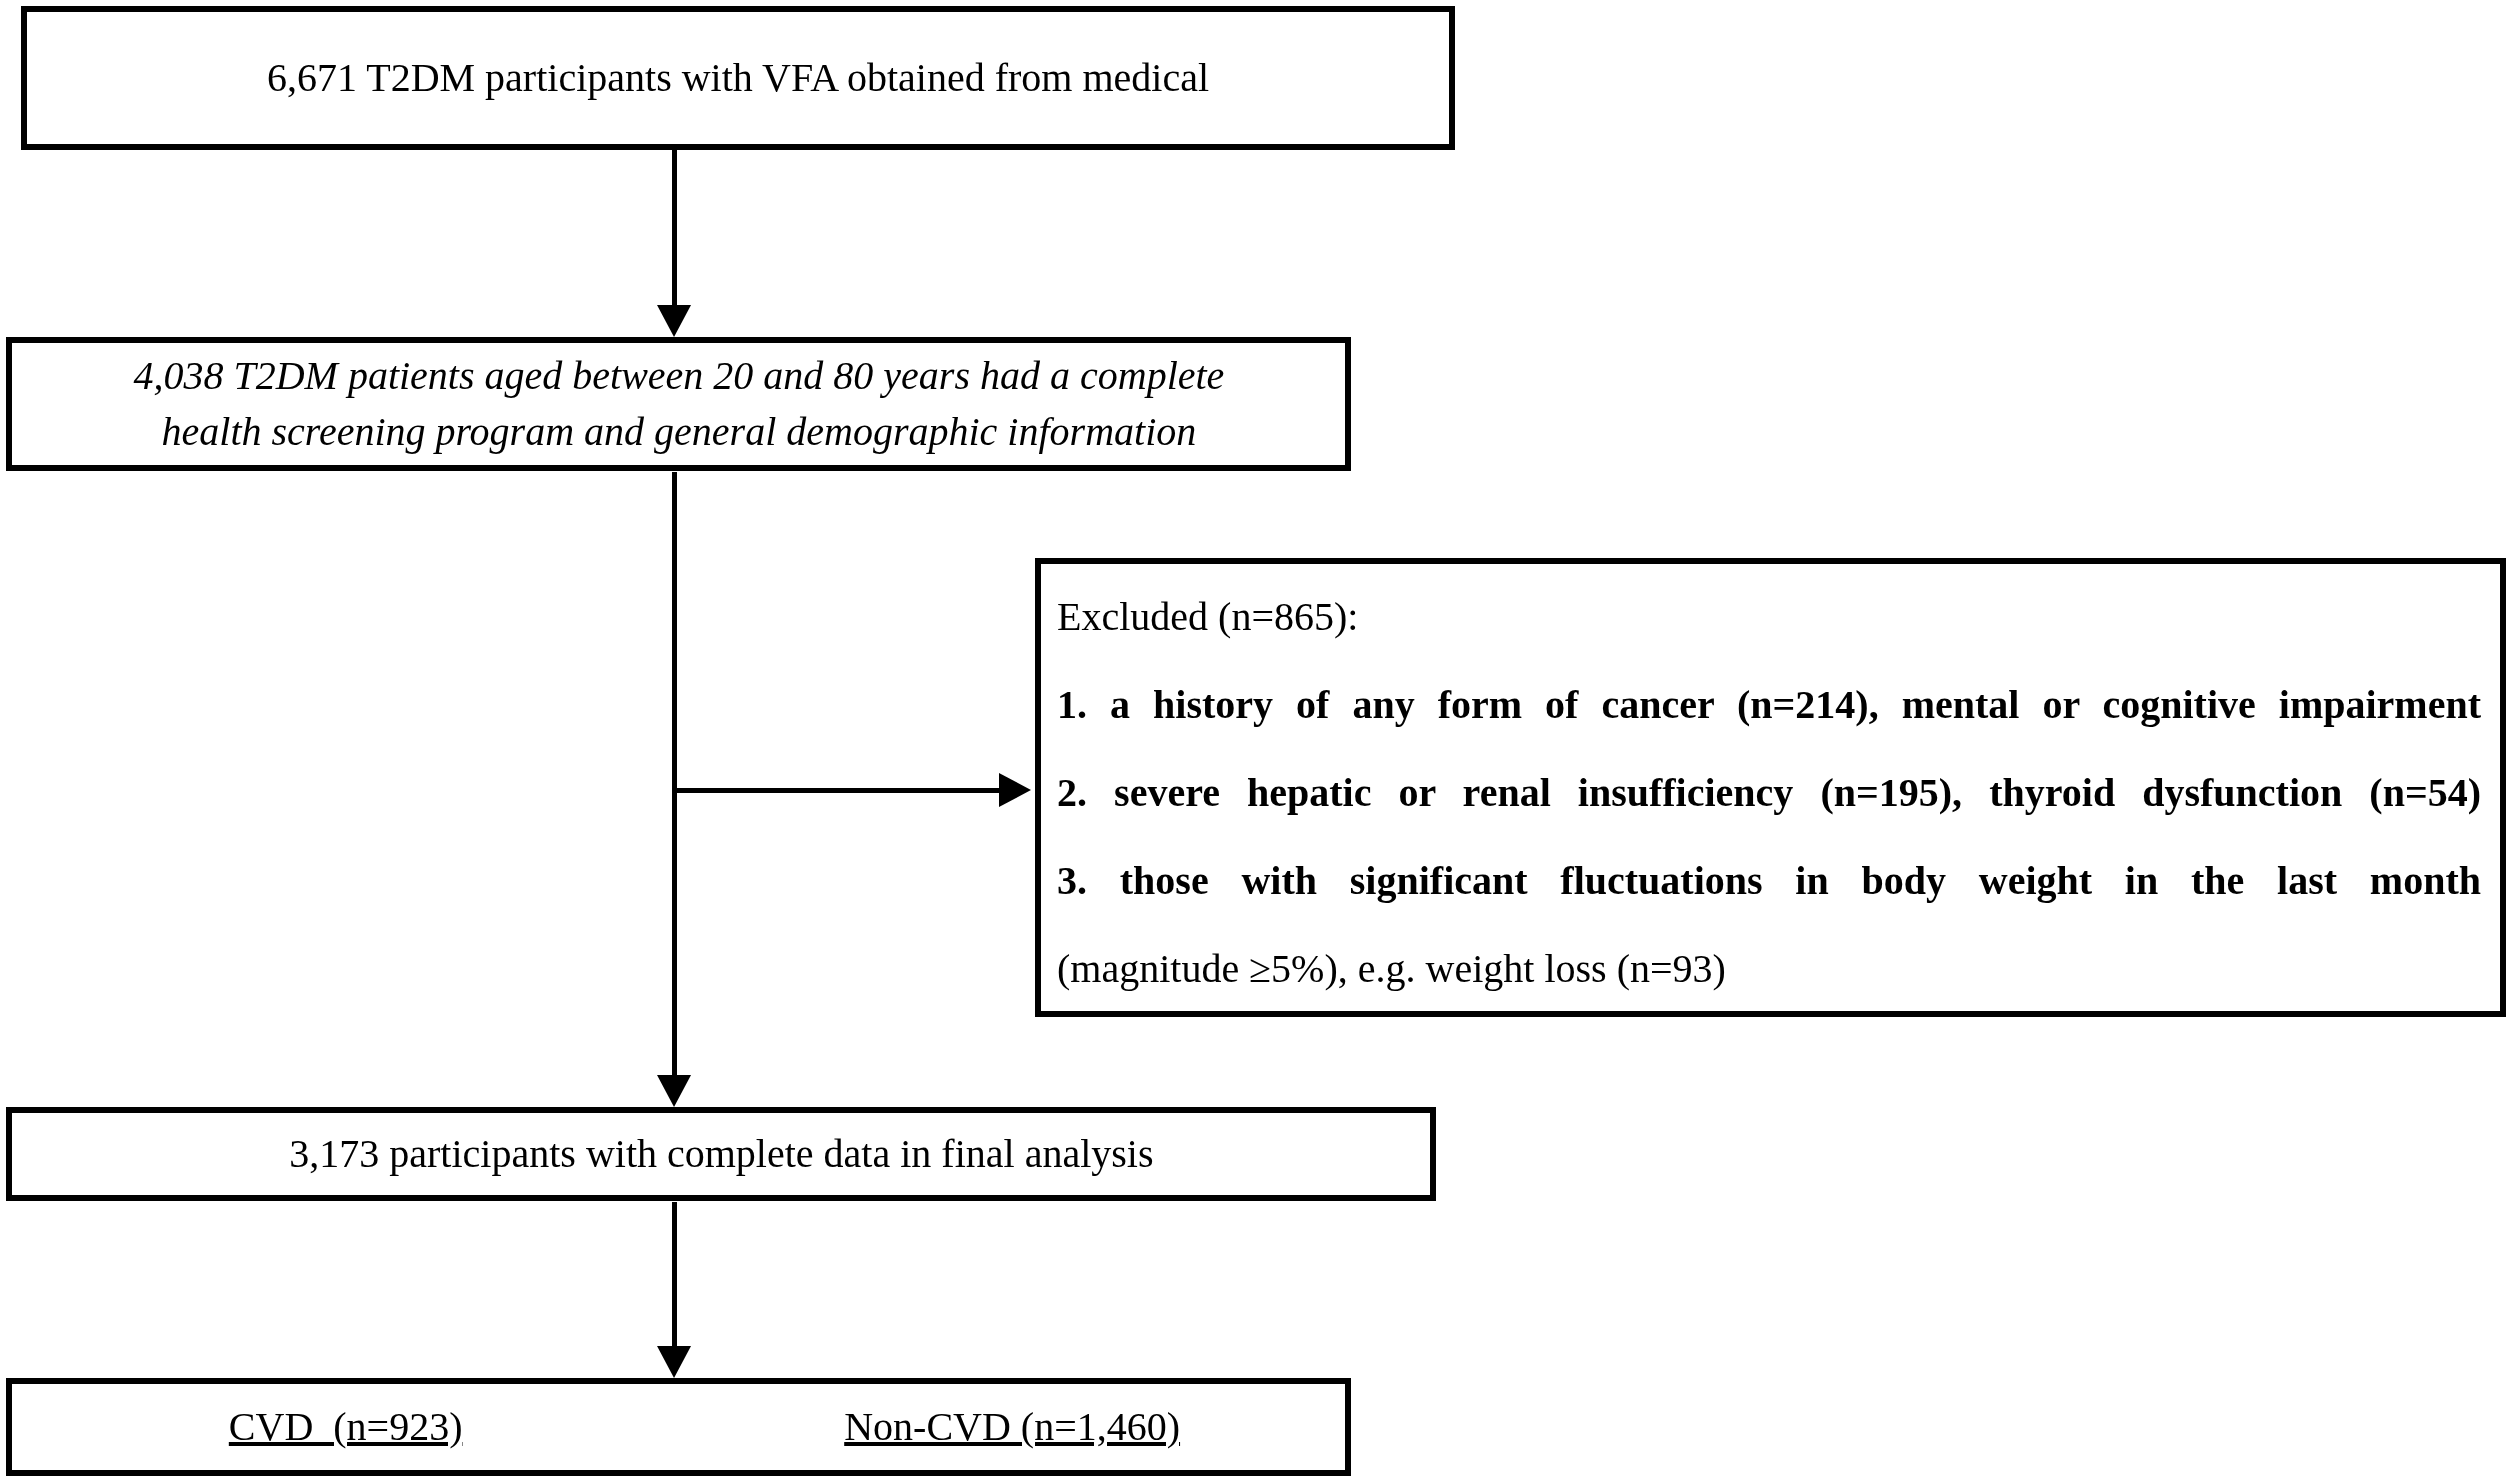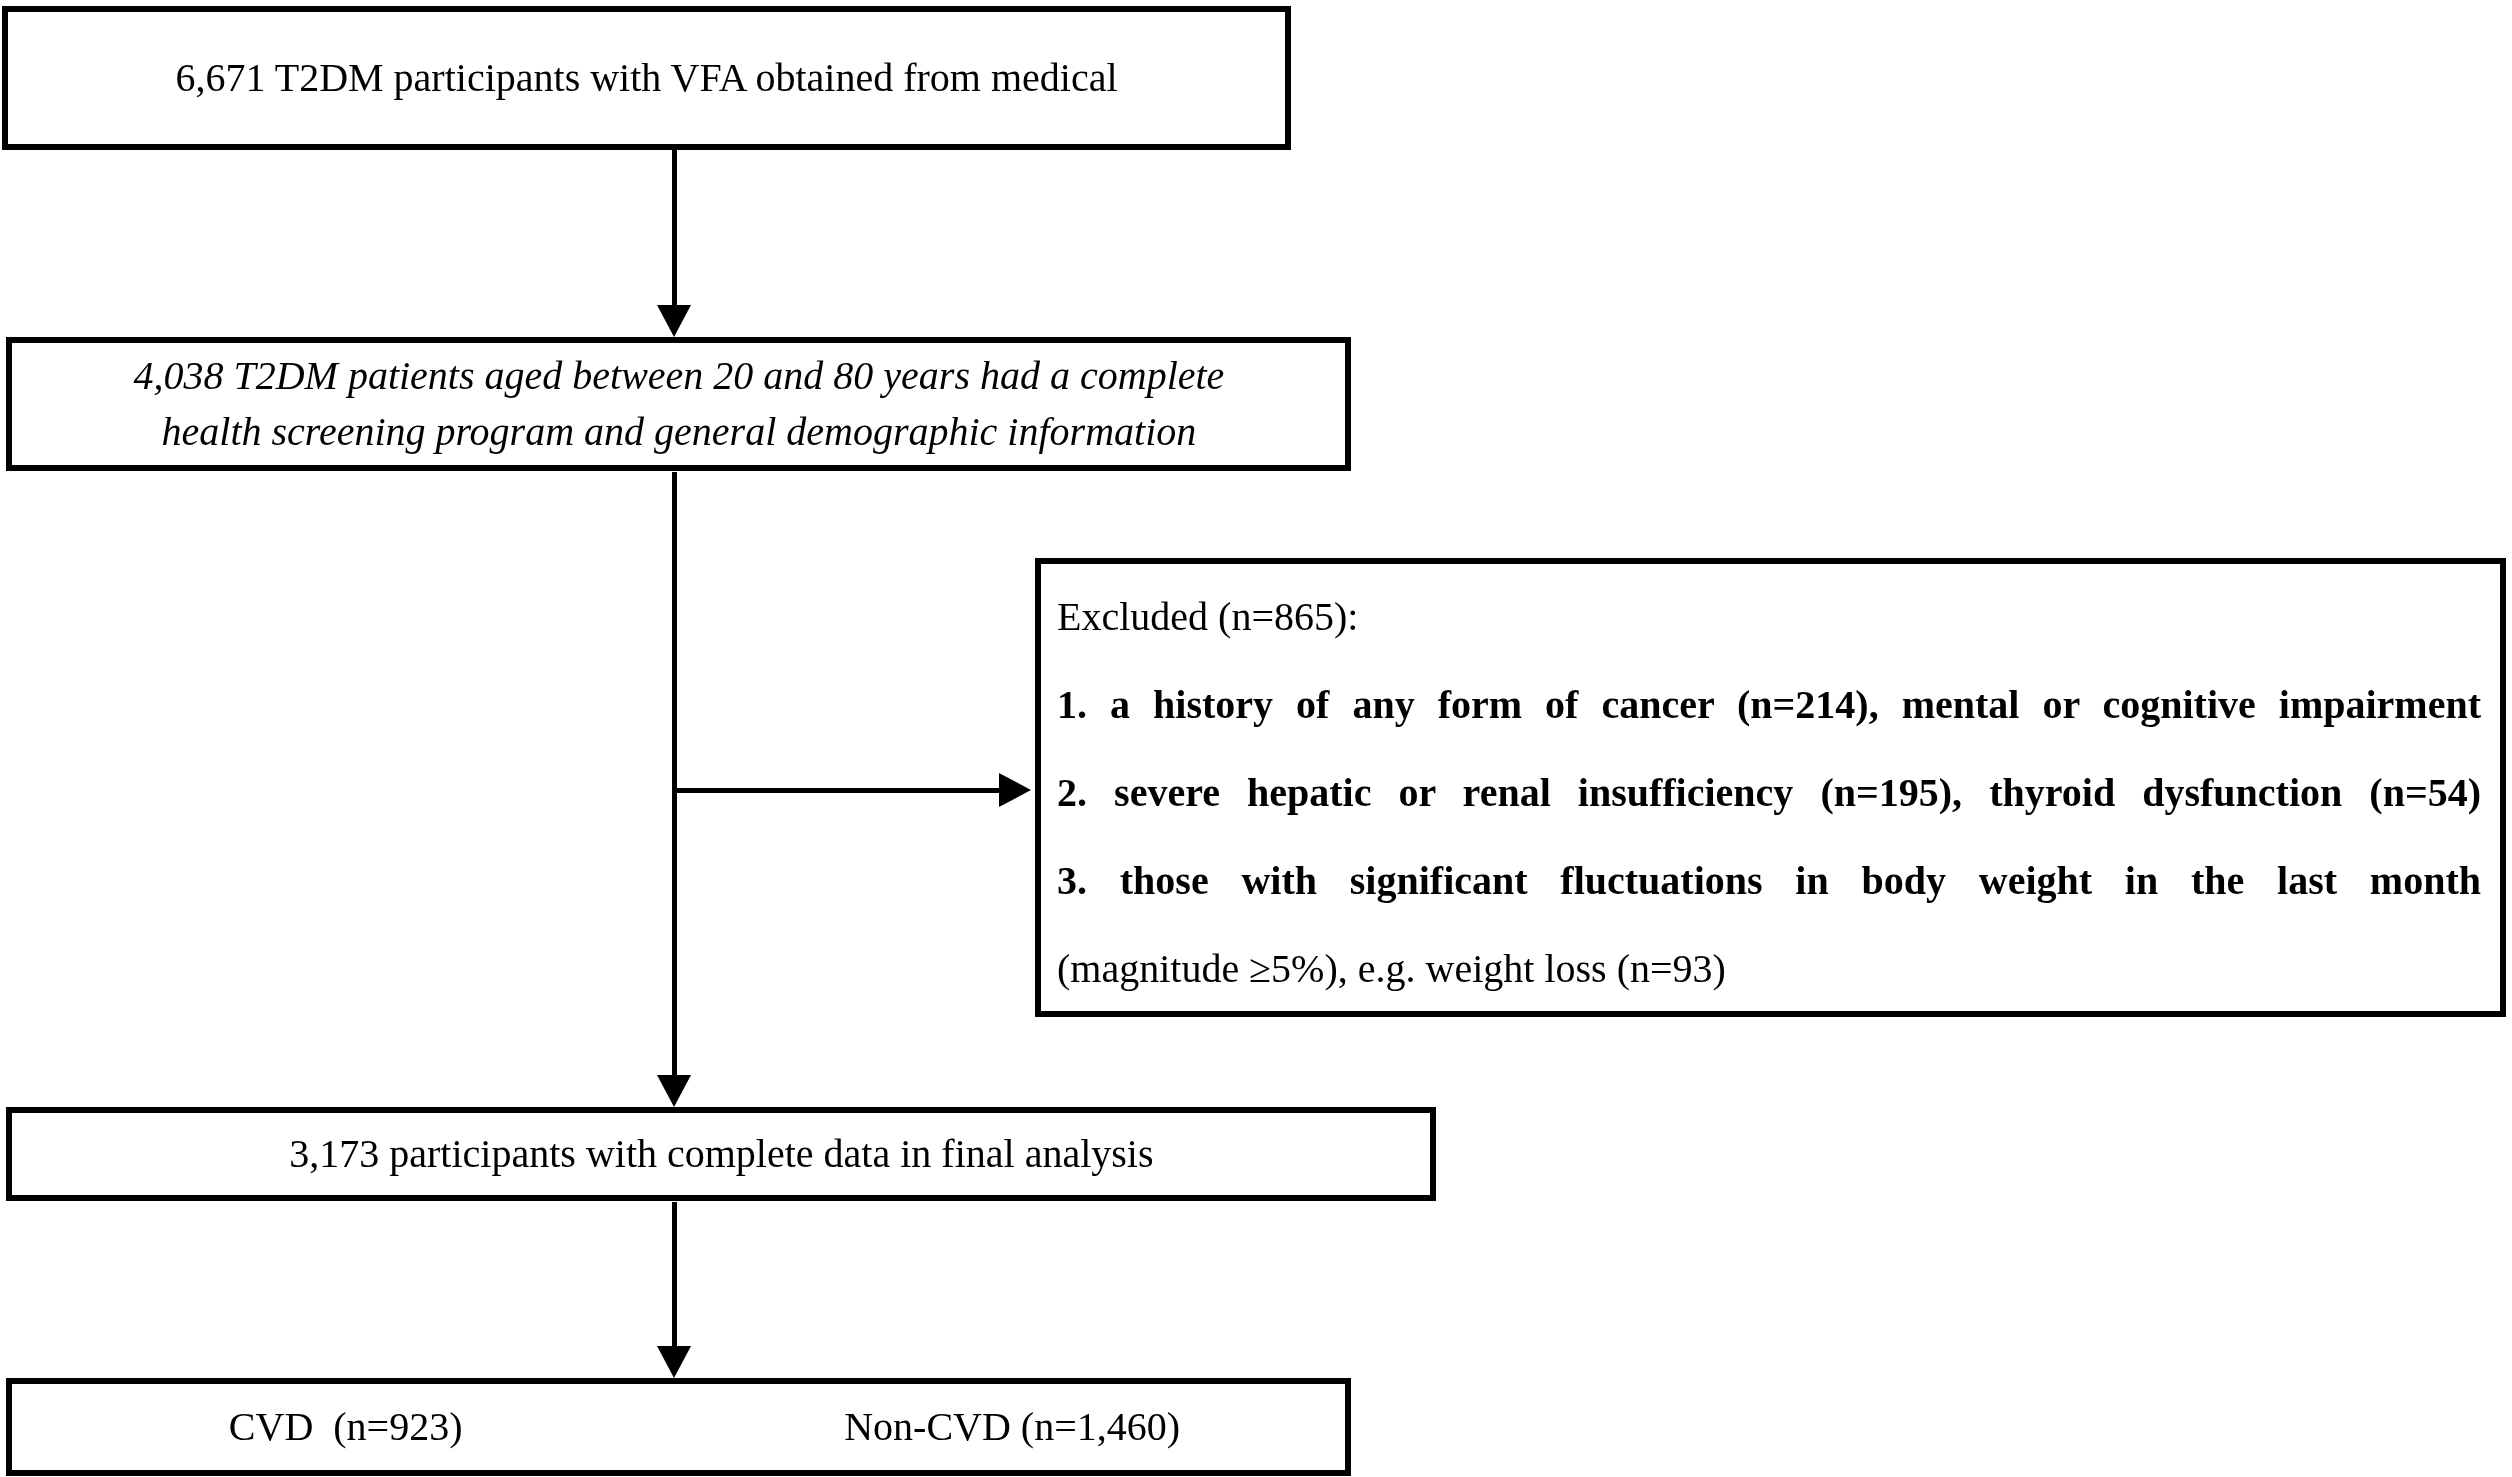--- a/index.html
+++ b/index.html
@@ -76,21 +76,21 @@
     flex: 1;
     text-align: center;
     white-space: pre;
   }
 </style>
 </head>
 <body>
 
 <div id="canvas">
 
-  <div class="box" style="left:2px; top:6.4px; width:1289px; height:144px;">
+  <div class="box" style="left:21px; top:6.4px; width:1434px; height:144px;">
     <div class="line">6,671 T2DM participants with VFA obtained from medical</div>
   </div>
 
   <div class="vline" style="left:672px; top:150px; height:157px;"></div>
   <div class="arrowhead-down" style="left:657px; top:305px;"></div>
 
   <div class="box" style="left:6.4px; top:337px; width:1345px; height:134px;font-style:italic;">
     <div class="line">4,038 T2DM patients aged between 20 and 80 years had a complete</div>
     <div class="line">health screening program and general demographic information</div>
   </div>
@@ -109,19 +109,19 @@
     <div class="line">(magnitude ≥5%), e.g. weight loss (n=93)</div>
   </div>
 
   <div class="box" style="left:6.4px; top:1107px; width:1430px; height:94px;">
     <div class="line">3,173 participants with complete data in final analysis</div>
   </div>
 
   <div class="vline" style="left:672px; top:1202px; height:146px;"></div>
   <div class="arrowhead-down" style="left:657px; top:1346px;"></div>
 
-  <div class="box outcome-row" style="left:6.4px; top:1378px; width:1345px; height:98px;">
+  <div class="box outcome-row" style="left:6.4px; top:1378px; width:1345px; height:98px;text-decoration:underline;">
     <div class="cell">CVD  (n=923)</div>
     <div class="cell">Non-CVD (n=1,460)</div>
   </div>
 
 </div>
 
 
 </body></html>

